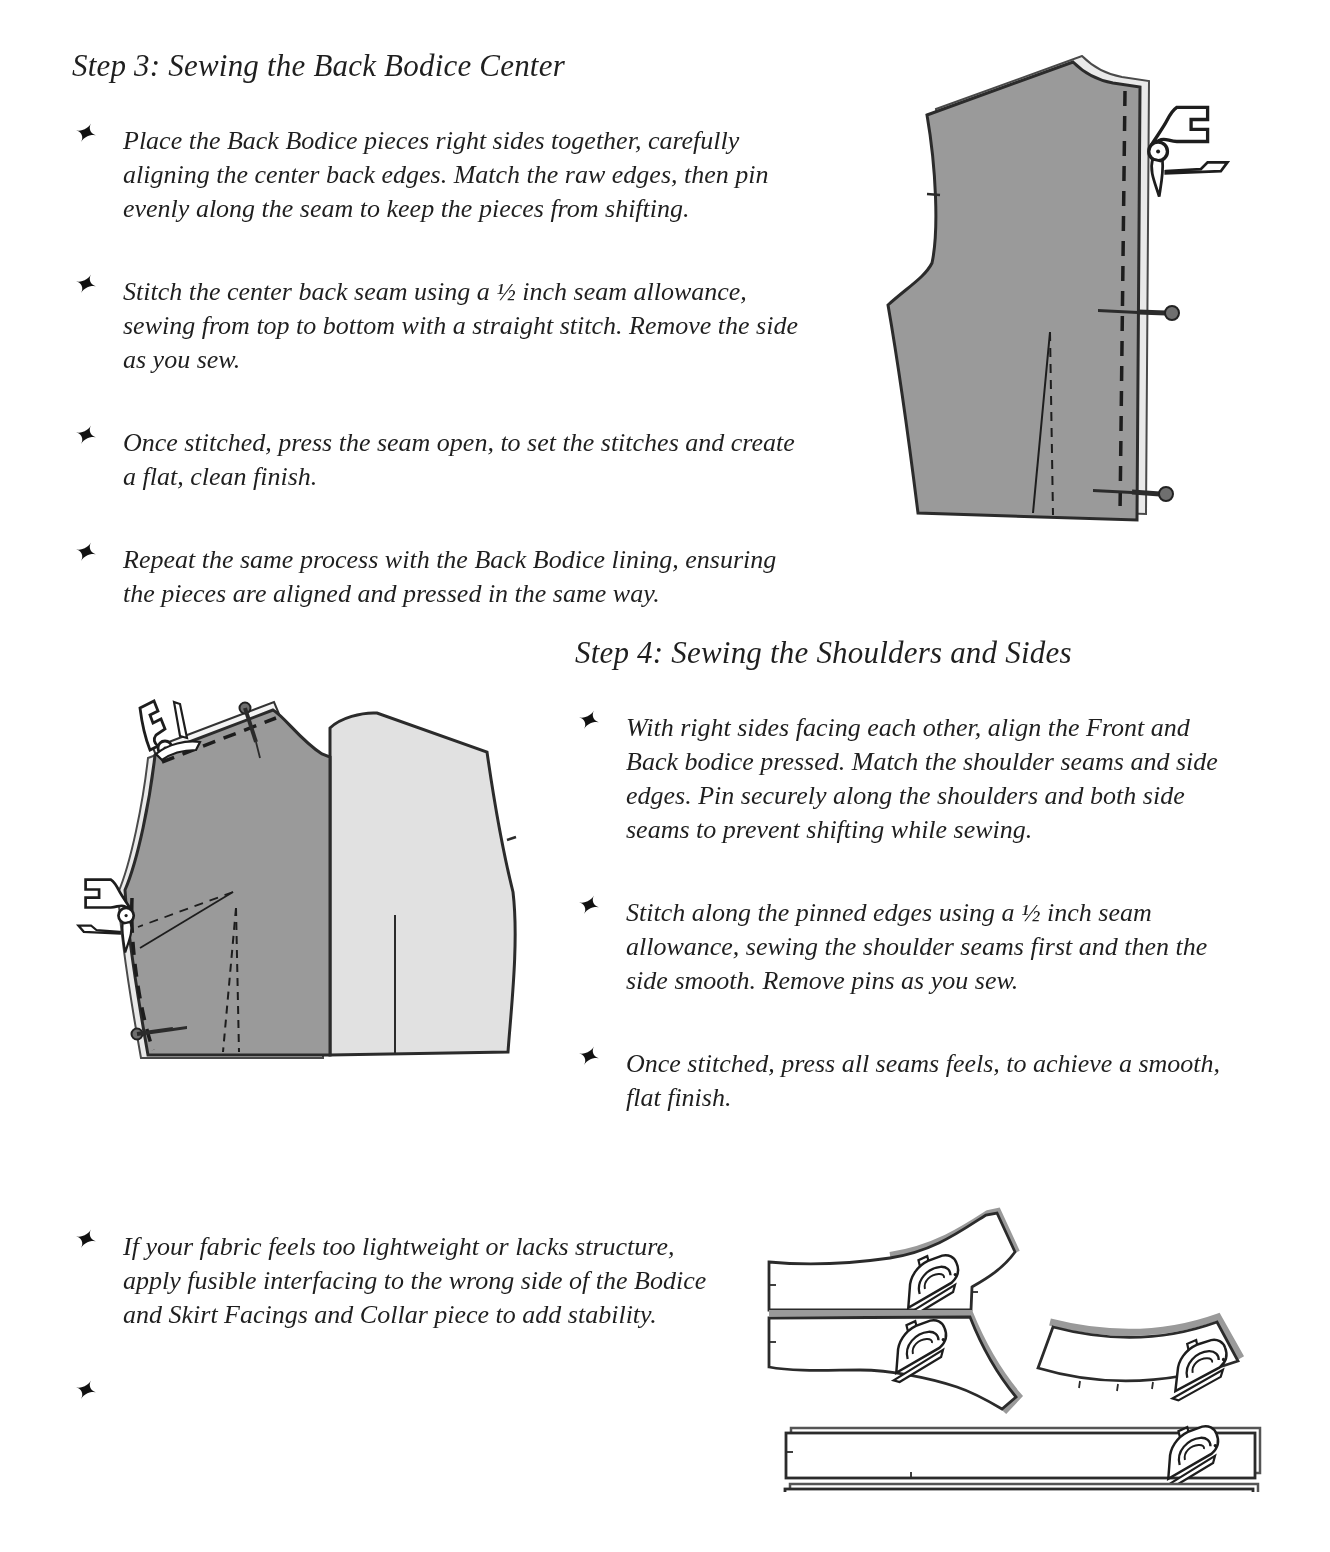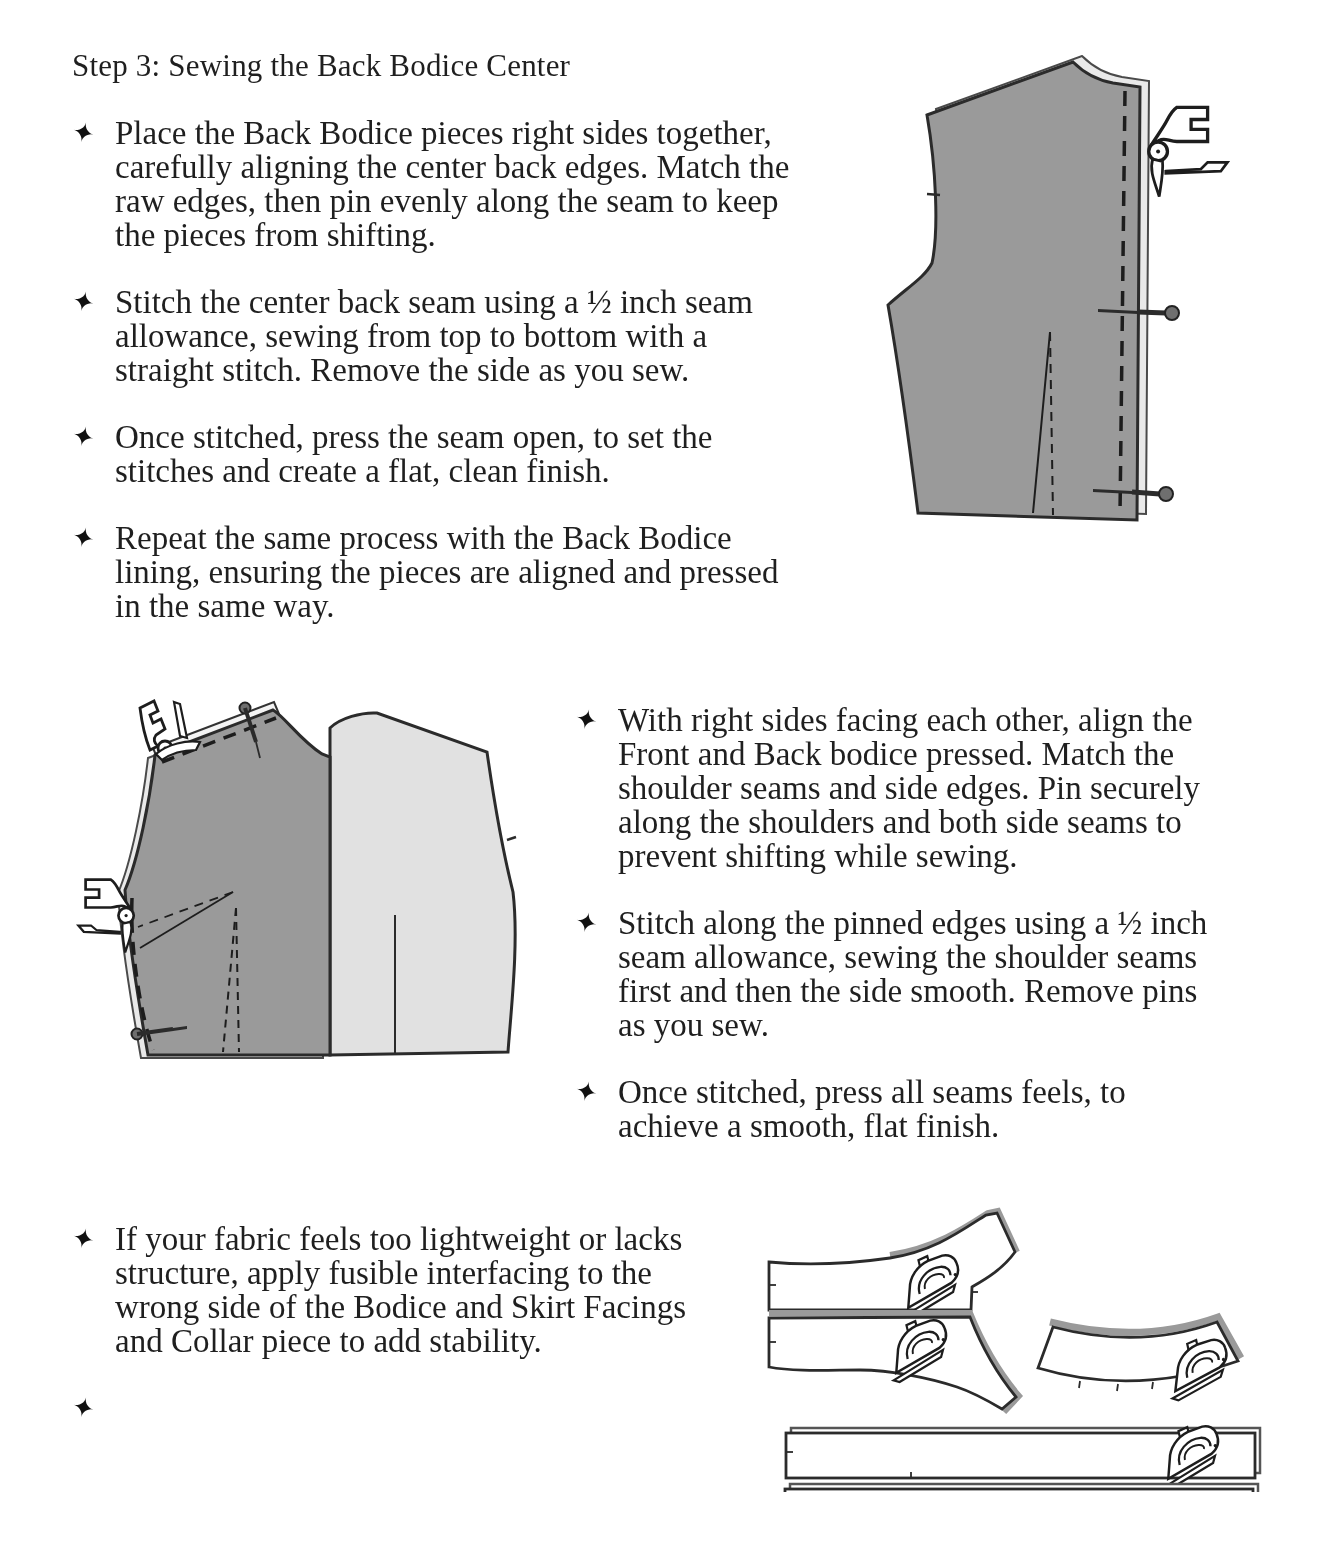--- a/index.html
+++ b/index.html
@@ -3,20 +3,21 @@
 <meta charset="utf-8">
 <style>
   html,body{margin:0;padding:0;background:#fff;}
   .page{
     position:relative;
     width:1330px;height:1492px;
     background:var(--background,#fff);
     font-family:"Liberation Serif","DejaVu Serif",serif;
     color:var(--text,#1f1f1f);
     overflow:hidden;
+    font-style:italic;
   }
   h2.step-heading{
     position:absolute;
     margin:0;
     font-size:31px;
     font-weight:normal;
     letter-spacing:.2px;
     white-space:nowrap;
   }
   .bullets{
@@ -30,22 +31,22 @@
   }
   .bullet:last-child{margin-bottom:0;}
   .star{
     flex:0 0 43px;
     font-size:27px;
     line-height:34px;
     color:#111;
   }
   .star .glyph{display:inline-block;transform:rotate(14deg);}
   .bullet p{
-    margin:0;
-    font-size:33px;
+    margin:8px;
+    font-size:26px;
     line-height:34px;
   }
   .bullet.star-own-line{display:block;}
   .bullet.star-own-line .star{display:block;margin-bottom:0px;}
   .bullet.star-own-line p{margin-left:43px;}
   .illus{position:absolute;}
 </style>
 </head>
 <body>
 
@@ -100,20 +101,21 @@
 
     <g transform="translate(276,48) scale(1.1)">
       <path d="M 28,4 L 56,4 L 56,15 L 41,15 L 41,24 L 56,24 L 56,35 L 28,35 C 21,35 17,31 12,34 L 5,38 C 10,30 16,22 19,16 C 22,10 25,6 28,4 Z" fill="#fff" stroke="#1d1d1d" stroke-width="3"></path>
       <circle cx="11" cy="44" r="8.5" fill="#fff" stroke="#1d1d1d" stroke-width="3"></circle>
       <circle cx="11" cy="44" r="1.8" fill="#1d1d1d"></circle>
       <path d="M 6,51 C 3,62 8,72 12,85 C 14,72 16,62 15,53 Z" fill="#fff" stroke="#1d1d1d" stroke-width="2.5"></path>
       <path d="M 18,62 L 50,60 L 56,54 L 74,54 L 68,62 L 18,64 Z" fill="#fff" stroke="#1d1d1d" stroke-width="2.5"></path>
     </g>
   </svg>
 
+  <h2 class="step-heading" style="left:575px;top:635px;">Step 4: Sewing the Shoulders and Sides</h2>
 
   <ul class="bullets" style="left:575px;top:703px;width:655px;">
     <li class="bullet">
       <span class="star"><span class="glyph">✦</span></span>
       <p>With right sides facing each other, align the Front and Back bodice pressed. Match the shoulder seams and side edges. Pin securely along the shoulders and both side seams to prevent shifting while sewing.</p>
     </li>
     <li class="bullet">
       <span class="star"><span class="glyph">✦</span></span>
       <p>Stitch along the pinned edges using a ½ inch seam allowance, sewing the shoulder seams first and then the side smooth. Remove pins as you sew.</p>
     </li>

